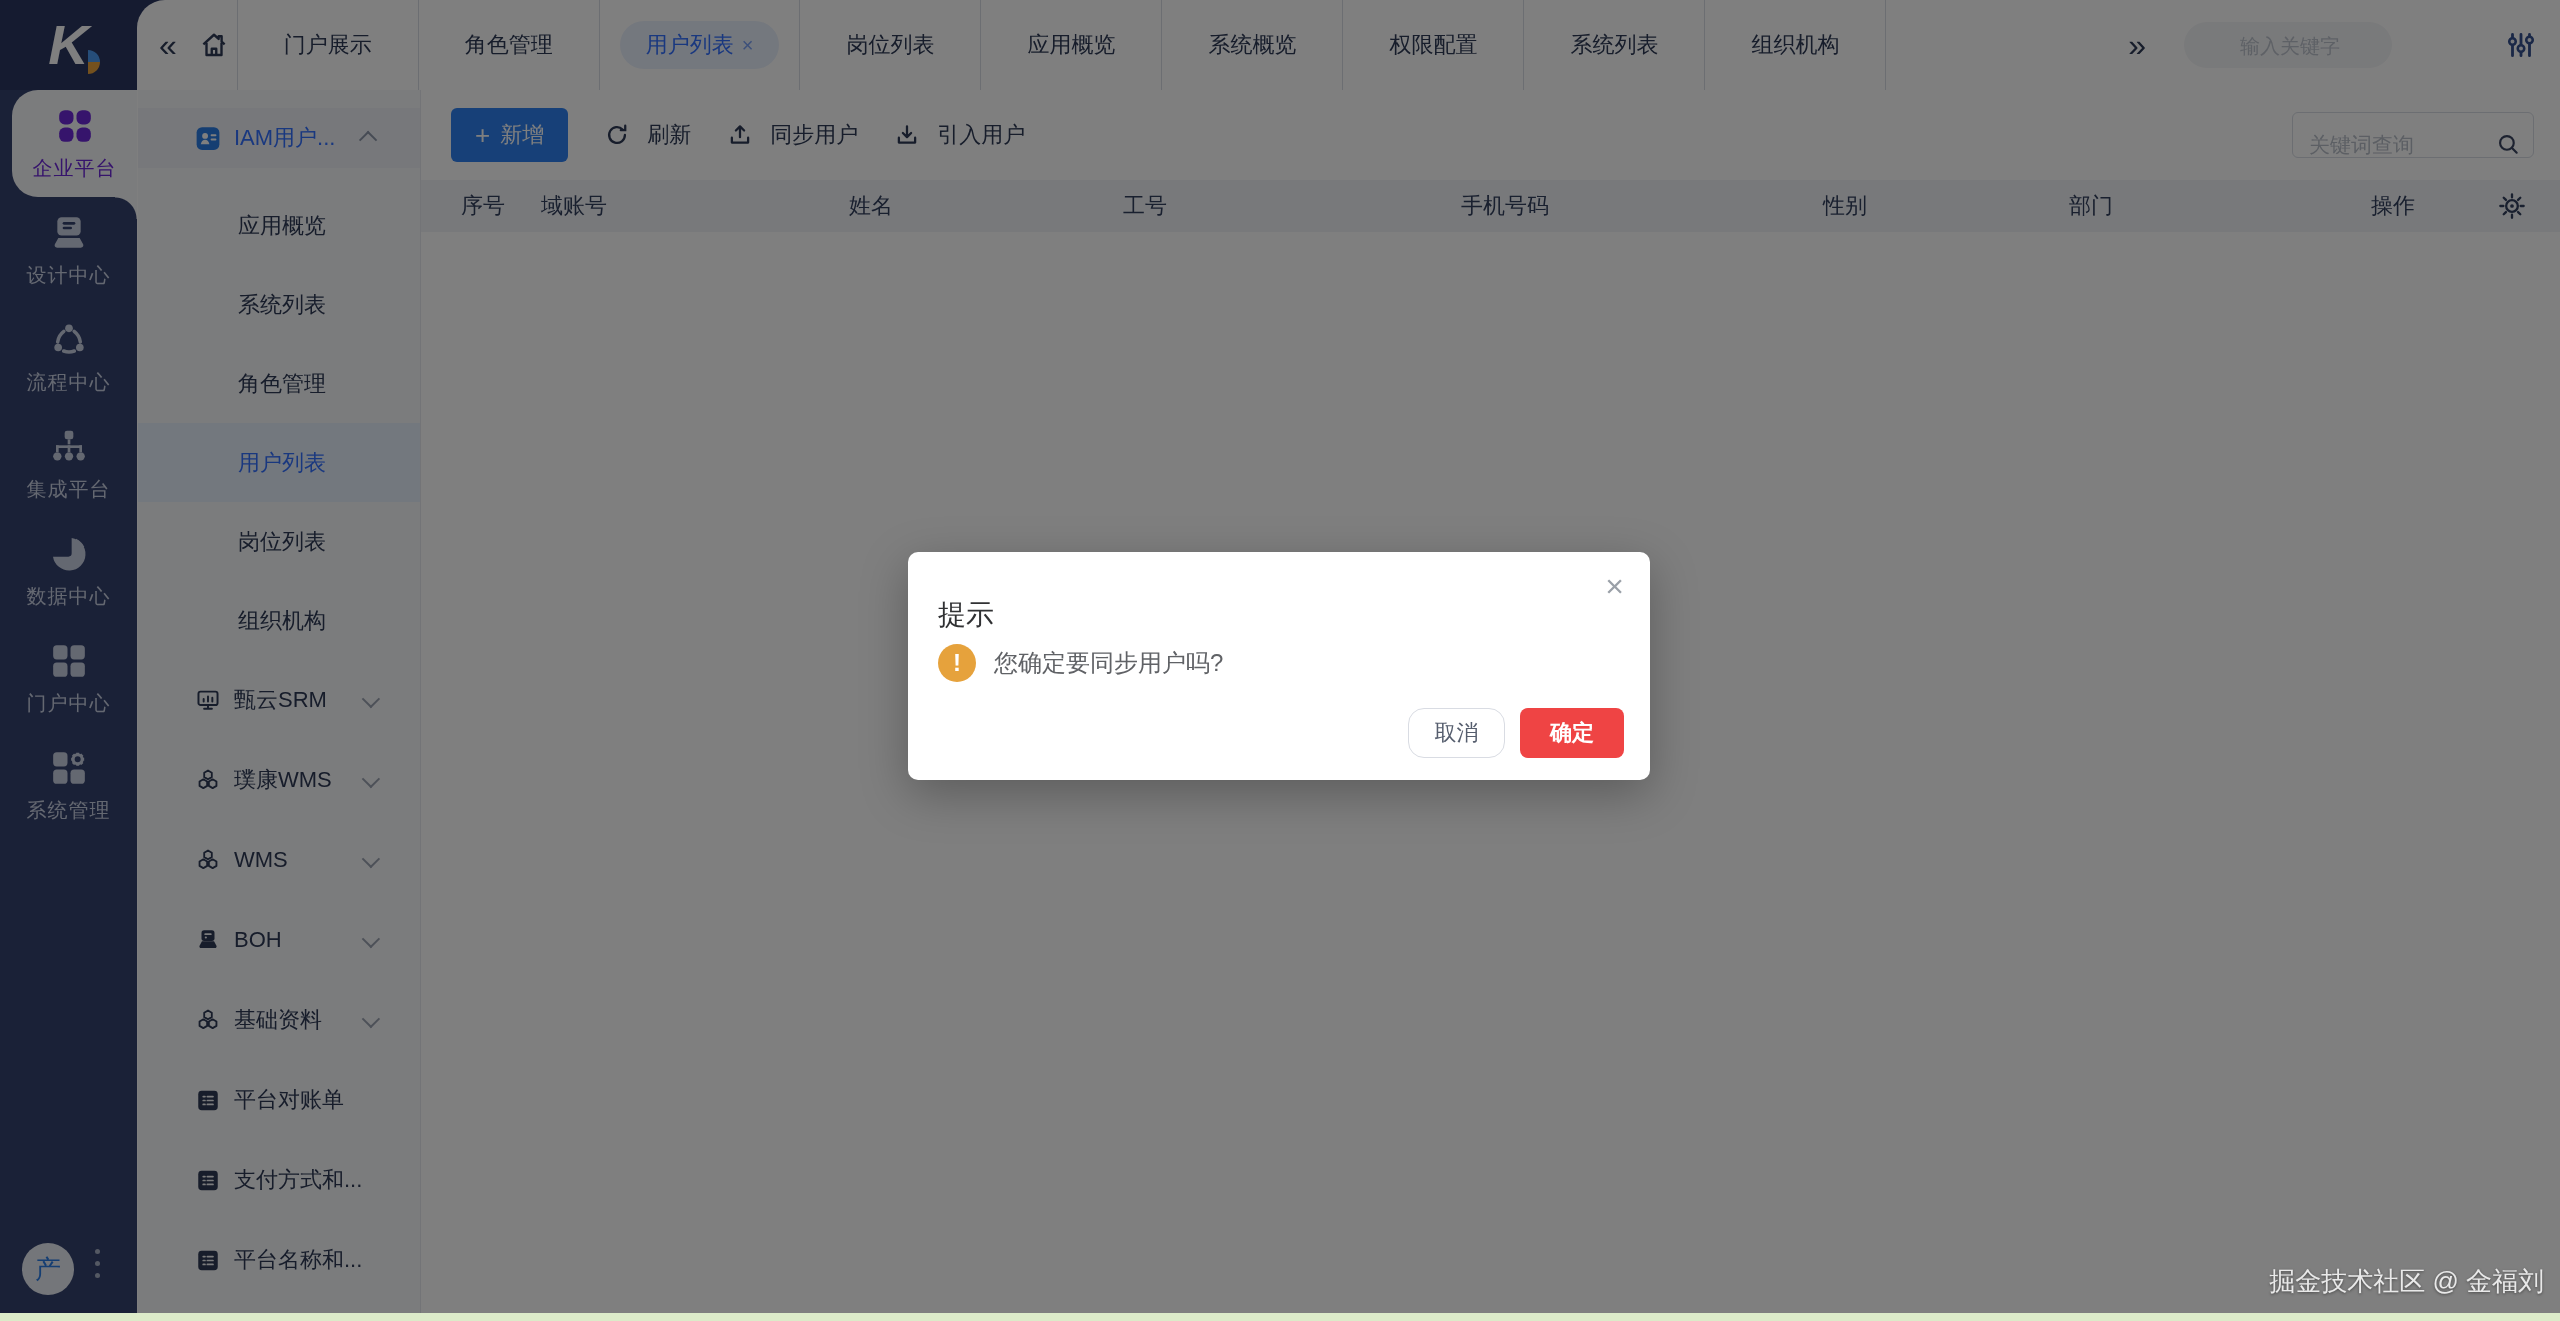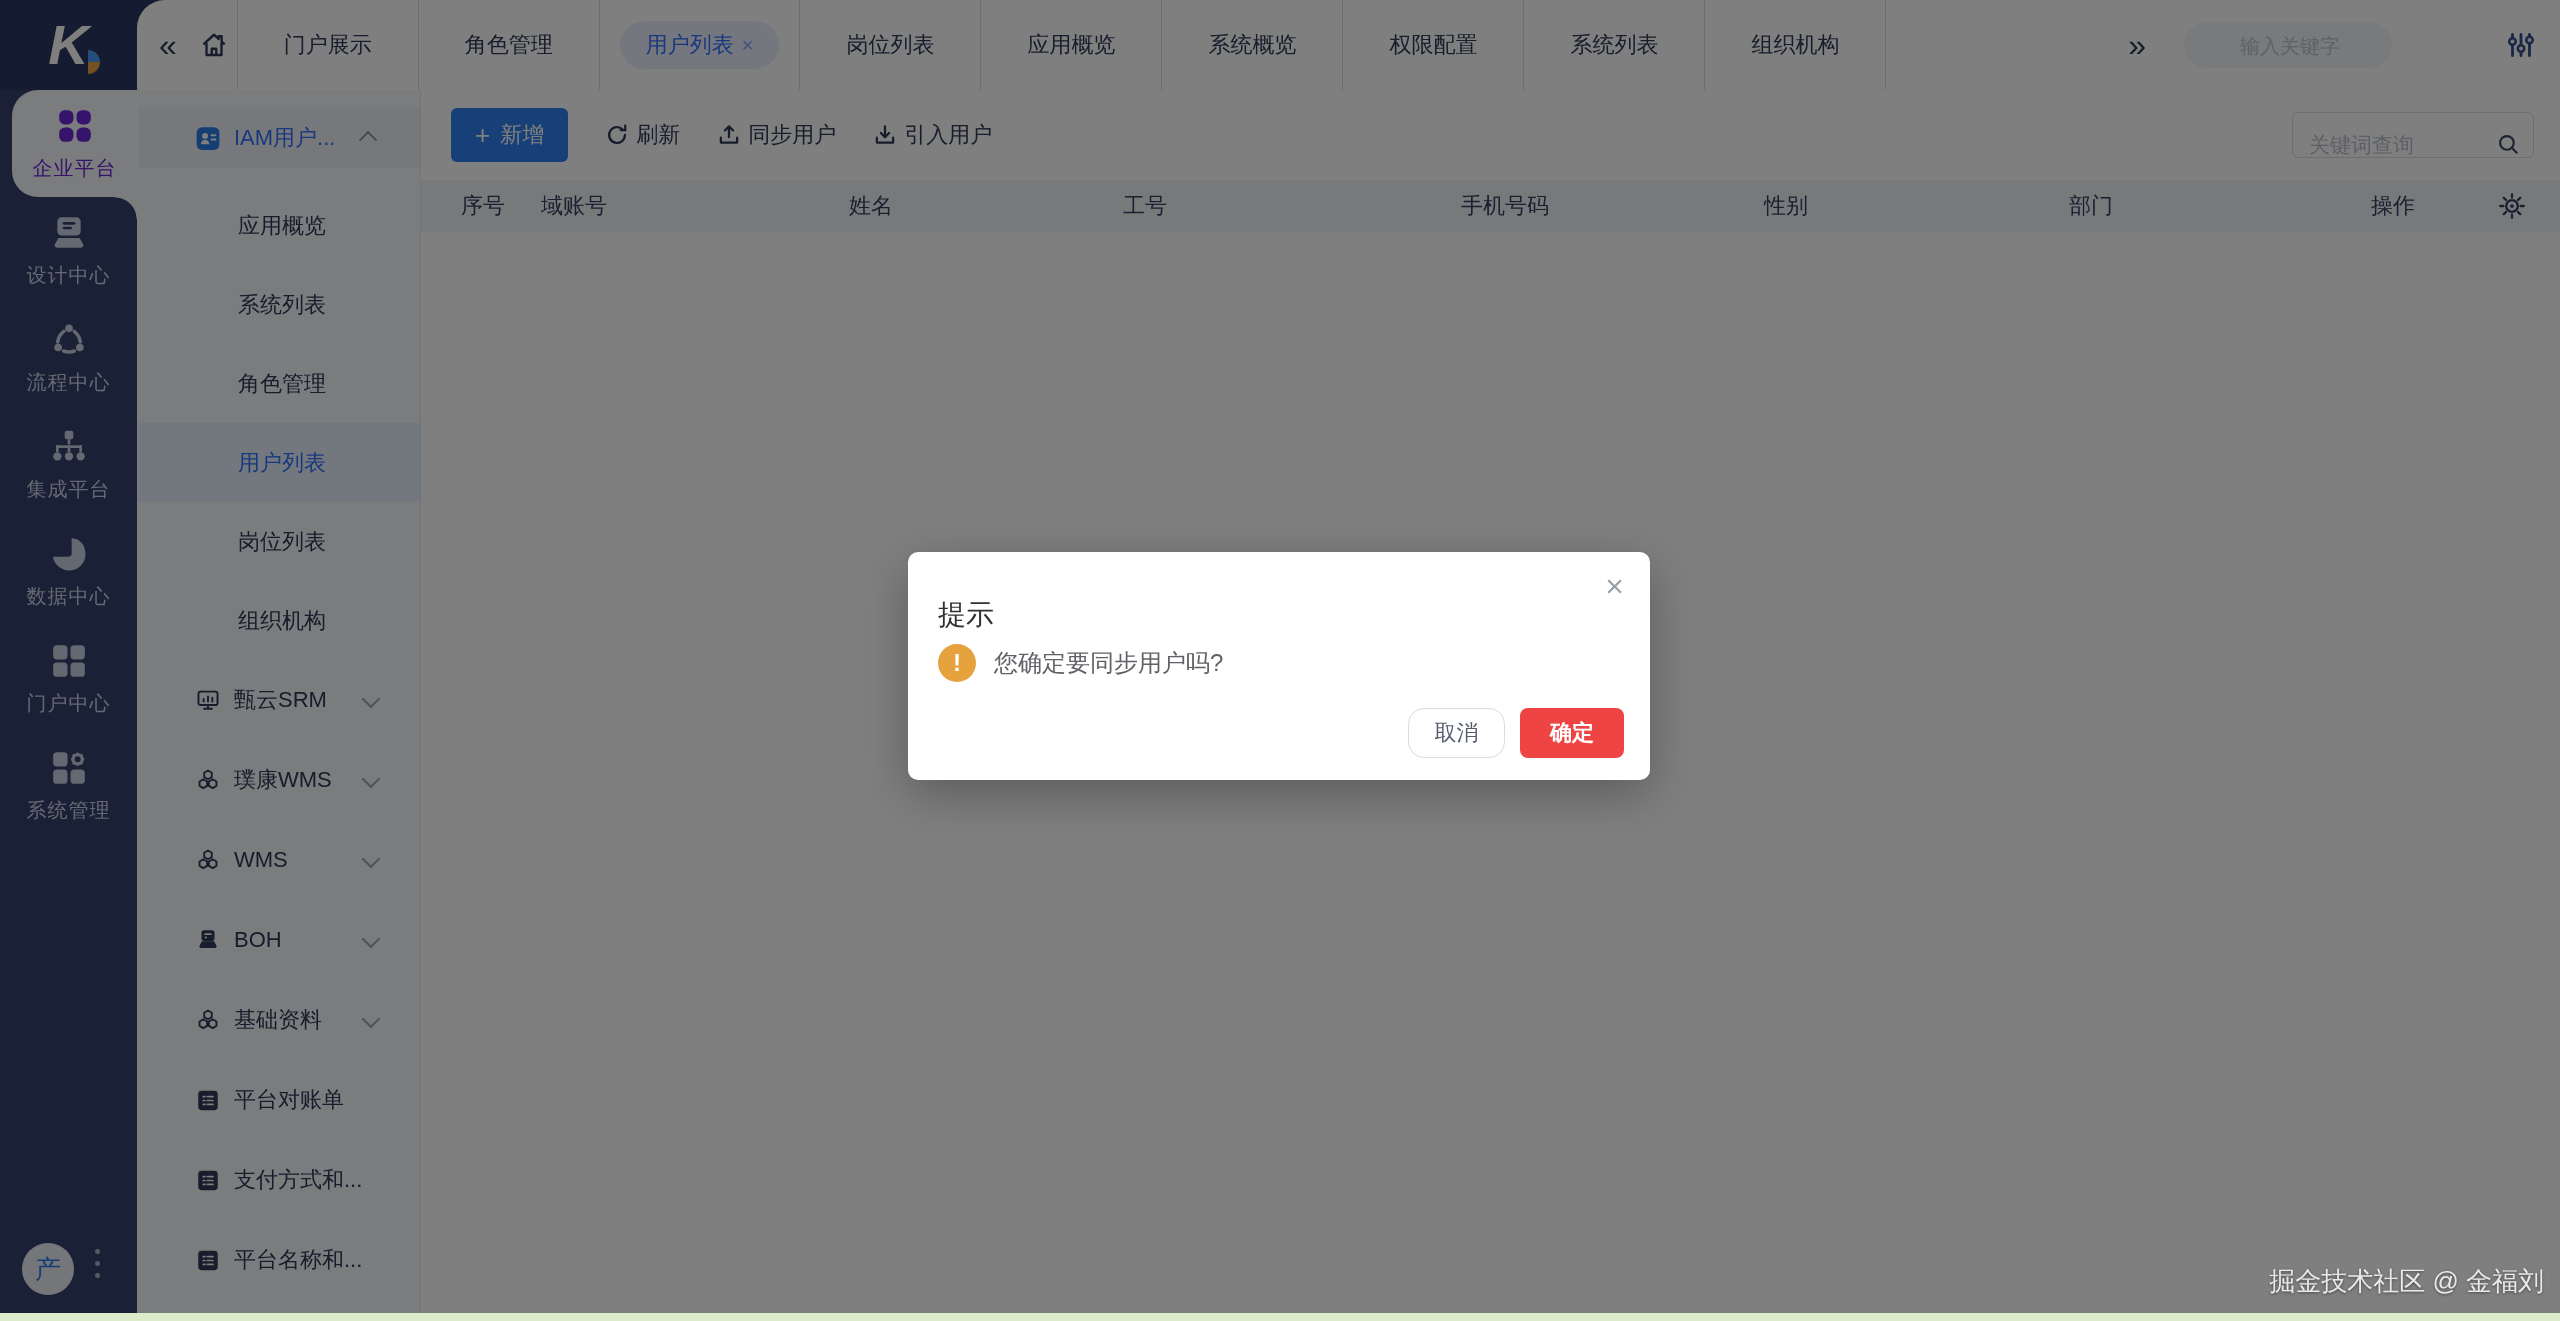--- a/index.html
+++ b/index.html
@@ -63,21 +63,21 @@
         margin-left:auto;margin-right:44px;flex:none;}
   .chev.down{transform:rotate(45deg) translateY(-2px);}
   .chev.up{transform:rotate(-135deg) translateY(-2px);border-color:#8d96a8;}
 
   
   .content{position:absolute;left:421px;top:90px;right:0;bottom:0;background:#ffffff;z-index:2;}
   .toolbar{position:absolute;left:0;top:0;right:0;height:90px;display:flex;align-items:center;padding-left:30px;box-sizing:border-box;}
   .btn-primary{display:flex;align-items:center;gap:10px;background:#2e80f0;color:#fff;border:none;
                border-radius:6px;height:54px;padding:0 24px;font-size:22px;font-family:inherit;cursor:pointer;}
   .btn-primary .plus{font-size:26px;line-height:1;font-weight:400;}
-  .tbtn{display:flex;align-items:center;gap:6px;background:none;border:none;font-size:22px;color:#2e3a56;
+  .tbtn{display:flex;align-items:center;gap:17px;background:none;border:none;font-size:22px;color:#2e3a56;
         font-family:inherit;cursor:pointer;margin-left:36px;padding:0;}
   .kw-toolbar{position:absolute;right:26px;top:22px;width:242px;height:46px;border:1px solid #d8dce4;
               border-radius:6px;background:#fff;display:flex;align-items:flex-end;box-sizing:border-box;}
   .kw-toolbar input{flex:1;border:none;outline:none;background:transparent;font-size:21px;
                     font-family:inherit;padding:0 0 0 16px;color:#2e3a56;min-width:0;}
   .kw-toolbar input::placeholder{color:#b9bfc9;}
   .kw-toolbar svg{flex:none;margin-right:12px;}
   .thead{position:absolute;left:0;top:90px;right:0;height:52px;background:#f1f3f7;}
   .th{position:absolute;top:0;height:52px;line-height:52px;font-size:22px;color:#33405e;white-space:nowrap;}
   .thead .gear{position:absolute;right:34px;top:12px;cursor:pointer;}
@@ -435,21 +435,21 @@
         </svg>
       </div>
     </div>
 
     <div class="thead">
       <span class="th" style="left:40px">序号</span>
       <span class="th" style="left:120px">域账号</span>
       <span class="th" style="left:428px">姓名</span>
       <span class="th" style="left:702px">工号</span>
       <span class="th" style="left:1040px">手机号码</span>
-      <span class="th" style="left:1343px">性别</span>
+      <span class="th" style="left:1402px">性别</span>
       <span class="th" style="left:1648px">部门</span>
       <span class="th" style="left:1950px">操作</span>
       <span class="gear">
         <svg width="28" height="28" viewBox="0 0 24 24" fill="none" stroke="#33405e" stroke-width="2" stroke-linecap="round">
           <circle cx="12" cy="12" r="5"></circle>
           <path d="M12 2v2.6M12 19.4V22M2 12h2.6M19.4 12H22M4.9 4.9l1.9 1.9M17.2 17.2l1.9 1.9M4.9 19.1l1.9-1.9M17.2 6.8l1.9-1.9"></path>
           <circle cx="12" cy="12" r="1.6" fill="#33405e" stroke="none"></circle>
         </svg>
       </span>
     </div>

